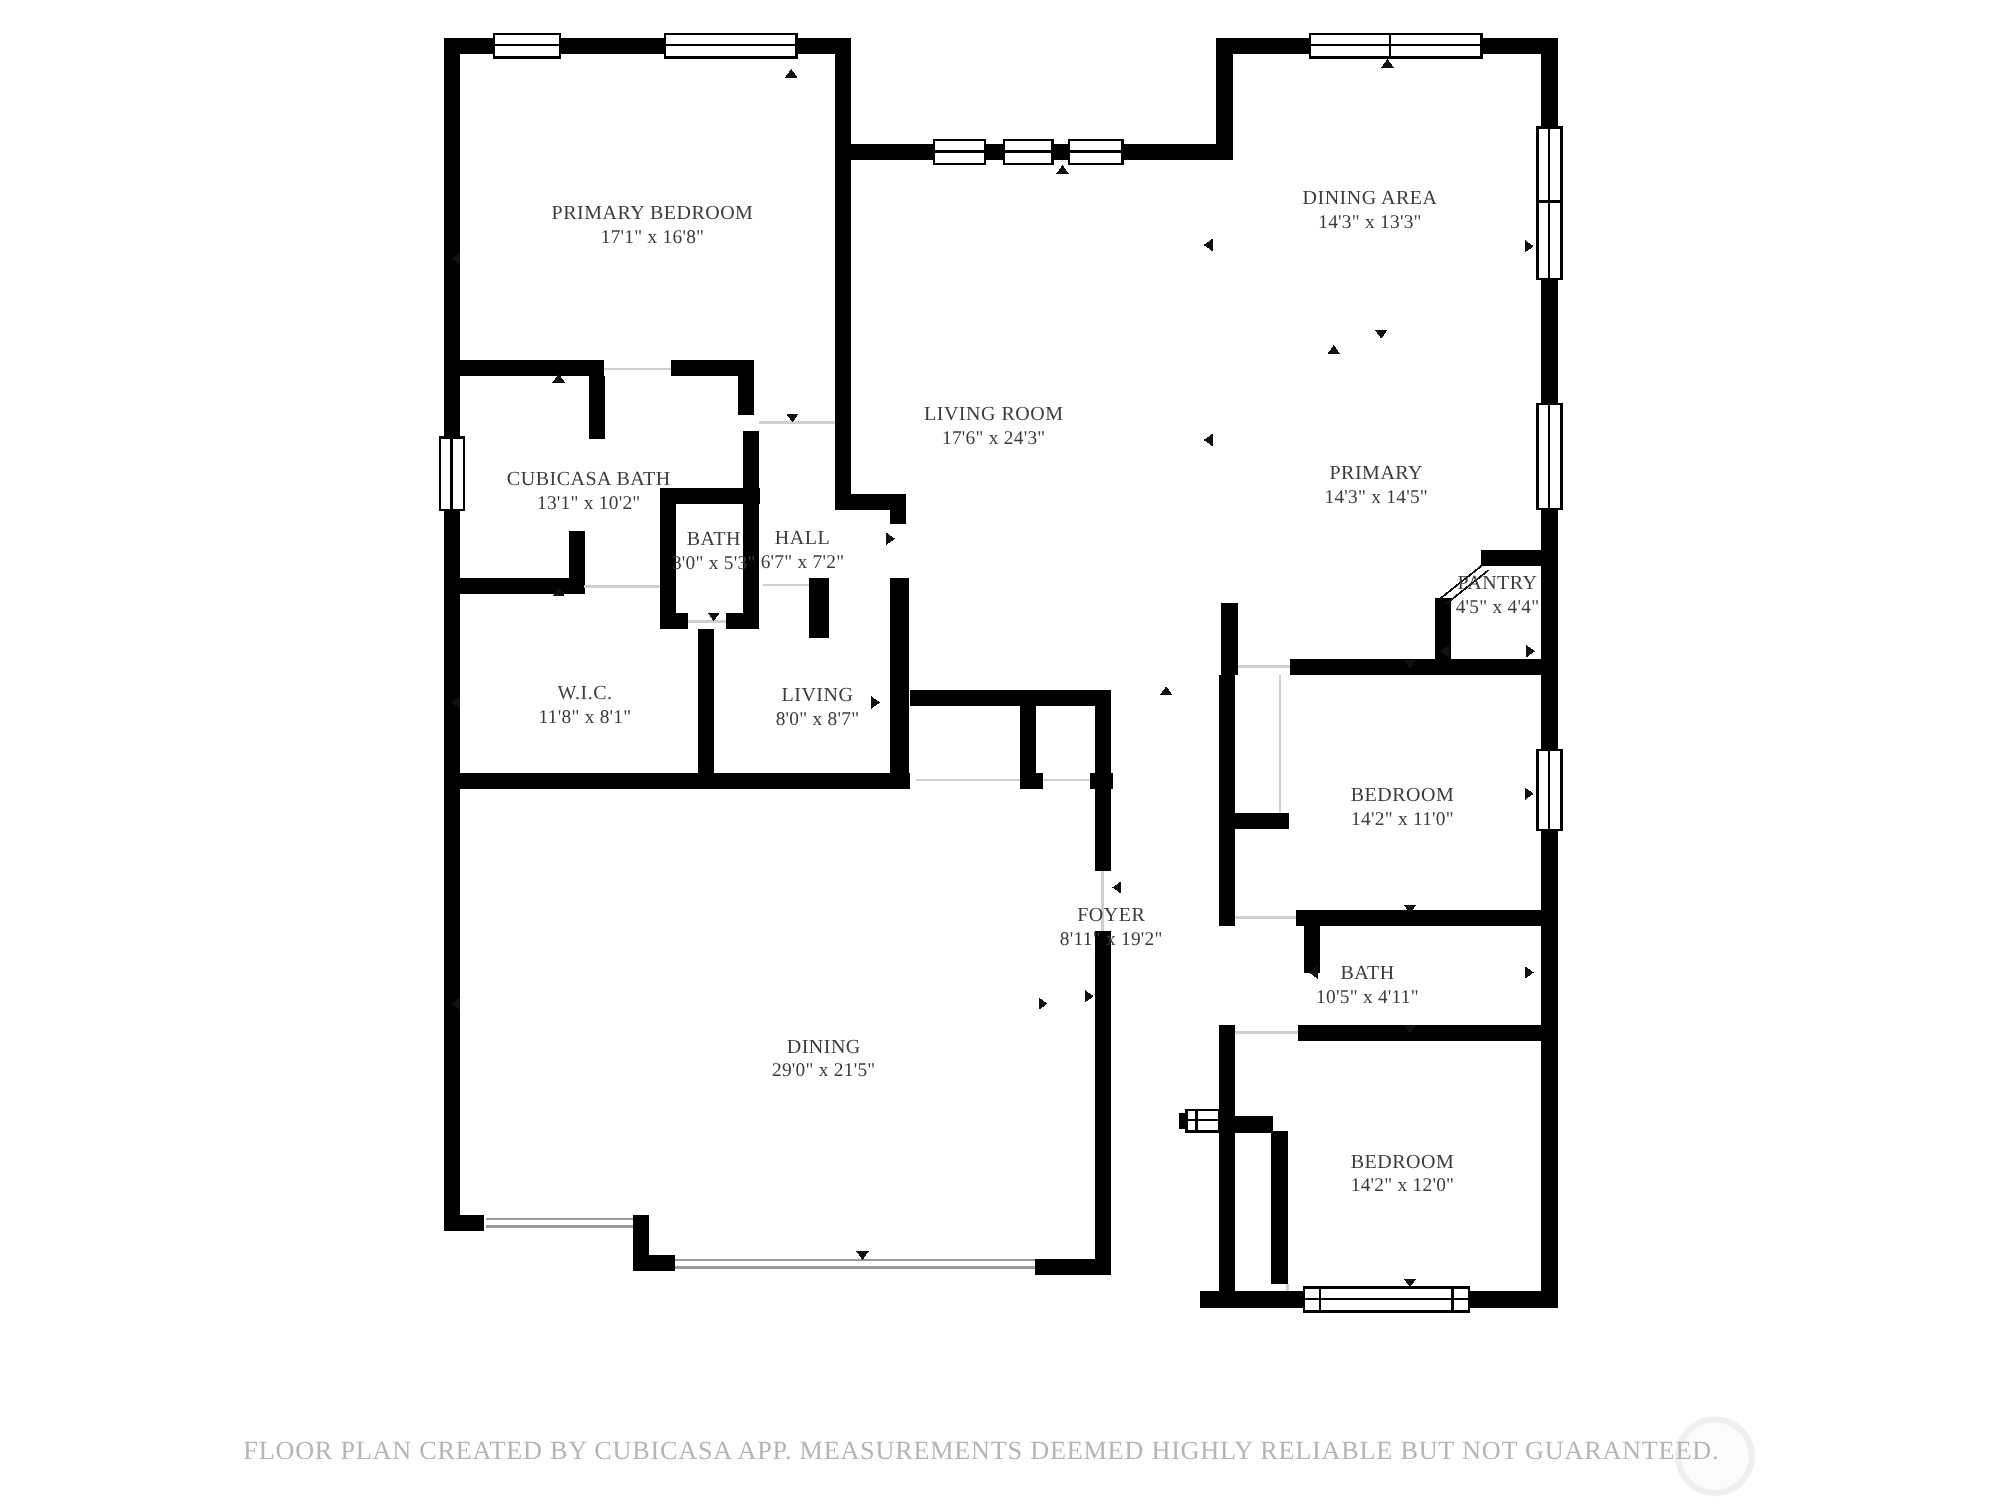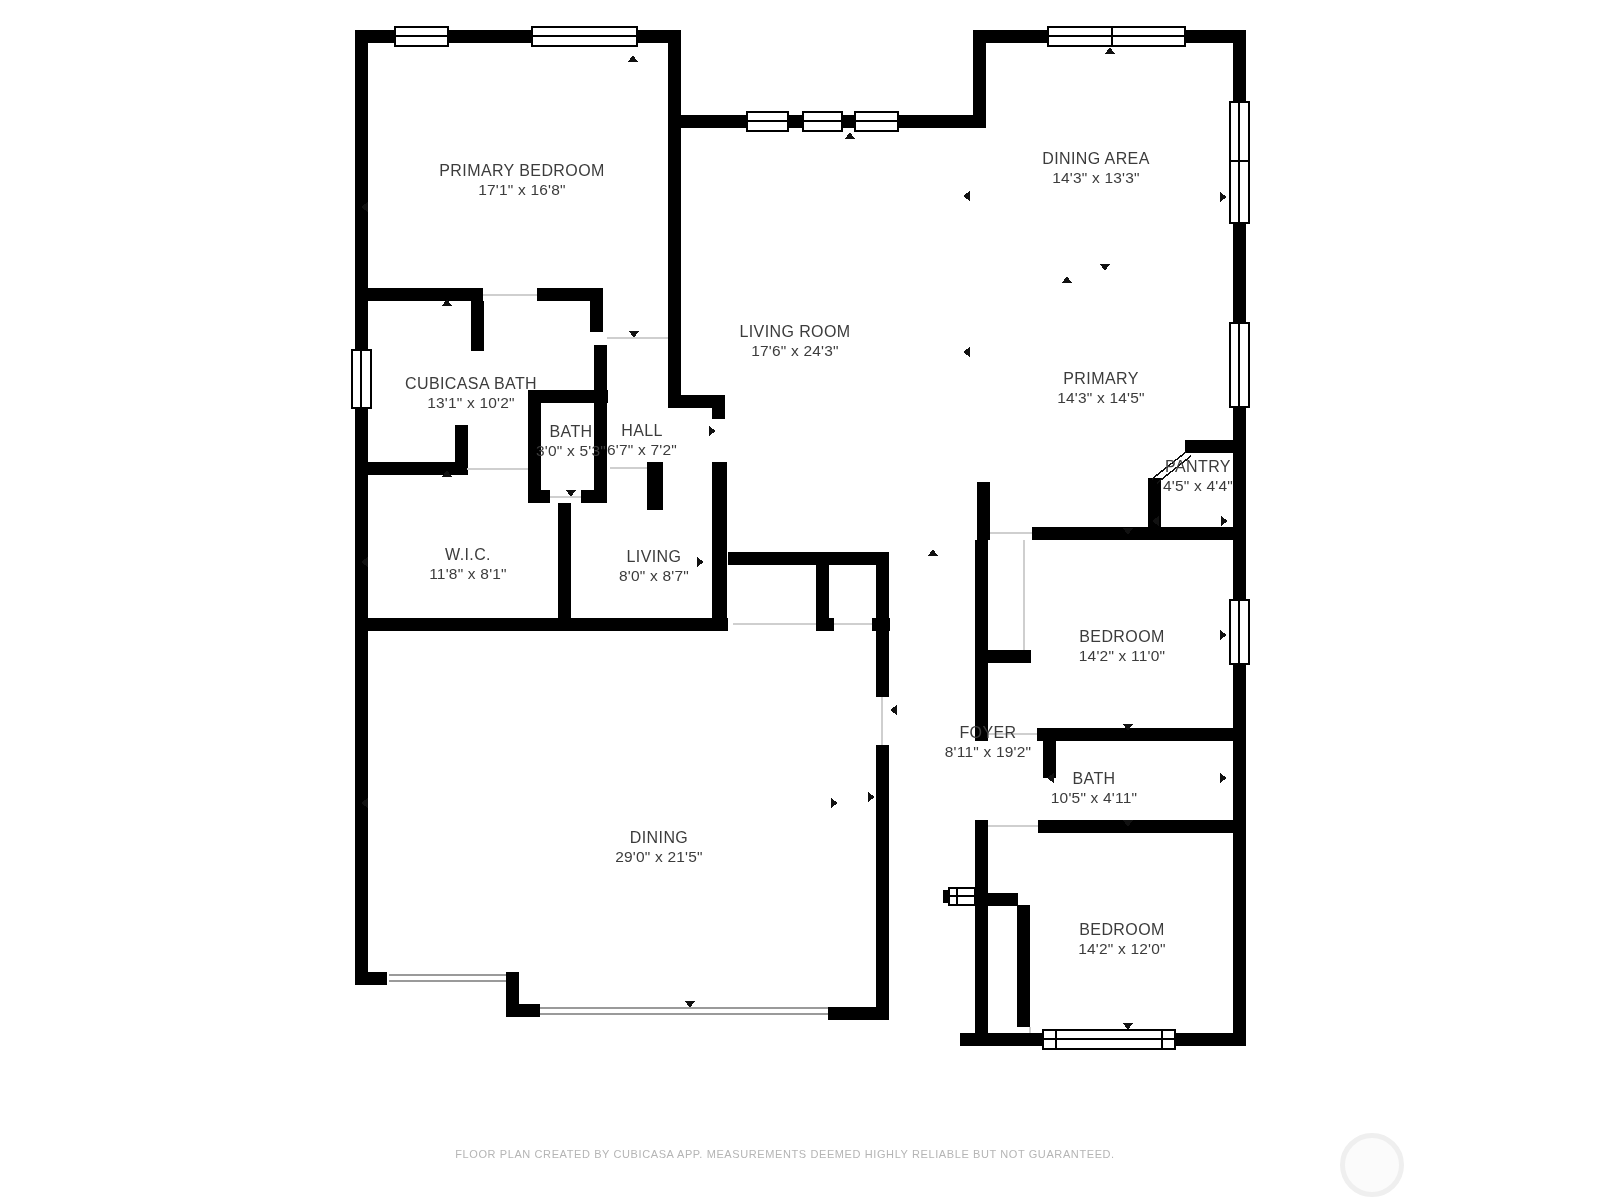--- a/index.html
+++ b/index.html
@@ -1,24 +1,24 @@
 <!DOCTYPE html>
 <html><head>
 <meta charset="utf-8">
 <style>
   html,body{margin:0;padding:0;background:#ffffff;}
   .canvas{position:relative;width:1600px;height:1200px;background:#ffffff;overflow:hidden;
-          font-family:Liberation Sans, sans-serif;}
+          font-family:Liberation Serif, serif;}
   .plan-svg{position:absolute;left:0;top:0;}
   .room-label{position:absolute;transform:translate(-50%,-50%);text-align:center;
               white-space:nowrap;color:#3c3c3c;z-index:5;}
   .room-label .rname{display:block;font-size:16px;letter-spacing:.4px;line-height:19px;}
   .room-label .rdims{display:block;font-size:15.5px;letter-spacing:.2px;line-height:19px;}
   .footer-note{position:absolute;left:0;top:1148px;width:1570px;text-align:center;
-               font-size:11px;letter-spacing:.6px;color:#b5b5b5;z-index:5;}
+               font-size:21px;letter-spacing:.6px;color:#b5b5b5;z-index:5;}
   .watermark{position:absolute;left:1340px;top:1133px;width:54px;height:54px;border-radius:50%;
              border:5px solid #efefef;background:#fbfbfb;z-index:4;}
 </style>
 </head>
 <body>
 
 <div class="canvas">
 
   <svg class="plan-svg" width="1600" height="1200" viewBox="0 0 1600 1200" shape-rendering="crispEdges">
 
@@ -235,21 +235,21 @@
     <span class="rdims">11'8" x 8'1"</span>
   </div>
   <div class="room-label" style="left:654px;top:566px">
     <span class="rname">LIVING</span>
     <span class="rdims">8'0" x 8'7"</span>
   </div>
   <div class="room-label" style="left:1122px;top:646px">
     <span class="rname">BEDROOM</span>
     <span class="rdims">14'2" x 11'0"</span>
   </div>
-  <div class="room-label" style="left:988px;top:742px">
+  <div class="room-label" style="left:889px;top:742px">
     <span class="rname">FOYER</span>
     <span class="rdims">8'11" x 19'2"</span>
   </div>
   <div class="room-label" style="left:1094px;top:788px">
     <span class="rname">BATH</span>
     <span class="rdims">10'5" x 4'11"</span>
   </div>
   <div class="room-label" style="left:659px;top:847px">
     <span class="rname">DINING</span>
     <span class="rdims">29'0" x 21'5"</span>

